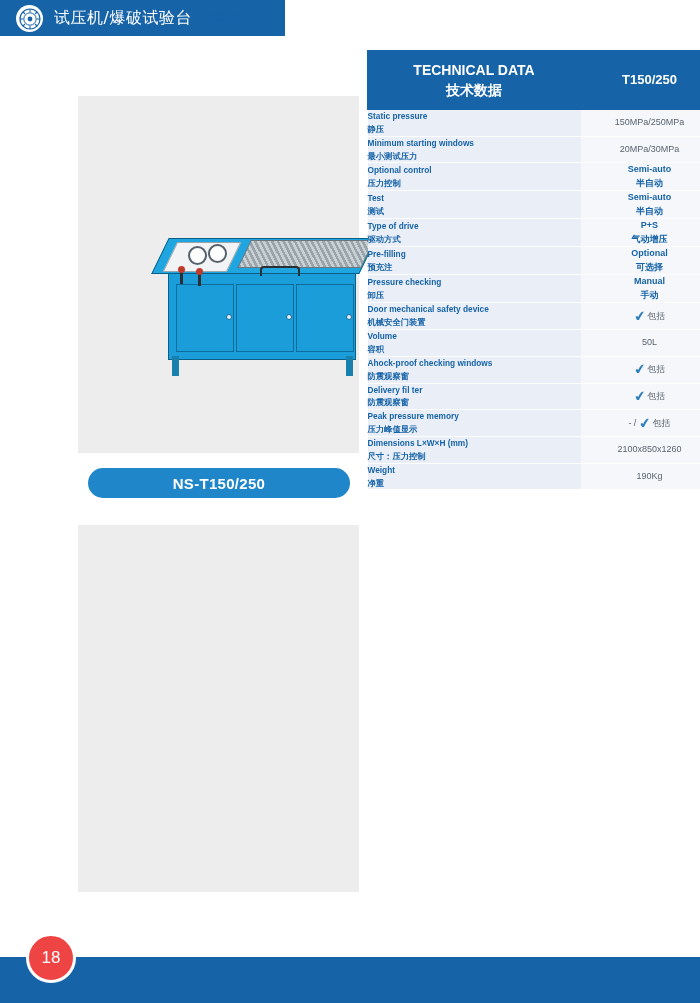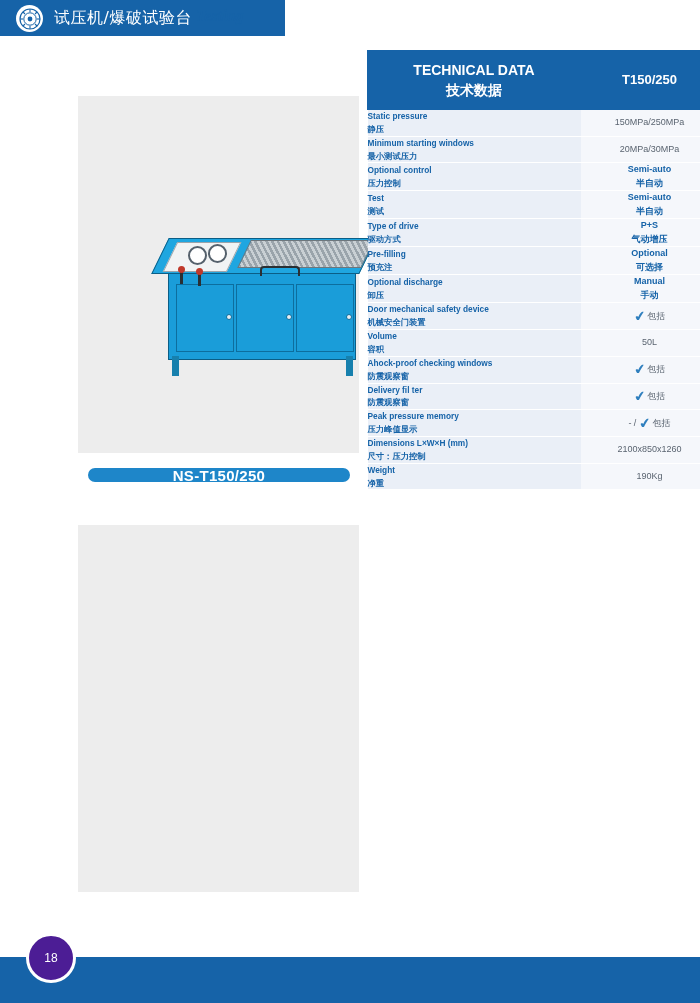--- a/index.html
+++ b/index.html
@@ -70,21 +70,21 @@
     background: #ededed;
   }
   #photo-1 { left: 78px; top: 96px; width: 281px; height: 357px; }
   #photo-2 { left: 78px; top: 525px; width: 281px; height: 367px; }
 
   .model-badge {
     position: absolute;
     left: 88px;
     top: 468px;
     width: 262px;
-    height: 14px;
+    height: 30px;
     background: #1e86c9;
     border-radius: 15px;
     color: #ffffff;
     font-size: 15px;
     font-weight: bold;
     display: flex;
     align-items: center;
     justify-content: center;
     letter-spacing: 0.3px;
   }
@@ -164,24 +164,24 @@
     height: 46px;
     background: #1663a8;
   }
   .footer-page {
     position: absolute;
     left: 26px;
     bottom: 20px;
     width: 44px;
     height: 44px;
     border-radius: 50%;
-    background: #4c1d95;
+    background: #ef4444;
     border: 3px solid #ffffff;
     color: #ffffff;
-    font-size: 12px;
+    font-size: 17px;
     display: flex;
     align-items: center;
     justify-content: center;
   }
 
   
   .m1 { position: absolute; left: 62px; top: 92px; width: 230px; height: 200px; }
   .m1-base {
     position: absolute; left: 28px; top: 76px; width: 186px; height: 94px;
     background: #1a9dd9;
@@ -357,21 +357,21 @@
           <div>Pre-filling</div>
           <div>预充注</div>
         </td>
         <td class="col-value accent">
           <div>Optional</div>
           <div>可选择</div>
         </td>
       </tr>
       <tr>
         <td class="col-label">
-          <div>Optional discharge</div>
+          <div>Pressure checking</div>
           <div>卸压</div>
         </td>
         <td class="col-value accent">
           <div>Manual</div>
           <div>手动</div>
         </td>
       </tr>
       <tr>
         <td class="col-label">
           <div>Door mechanical safety device</div>

